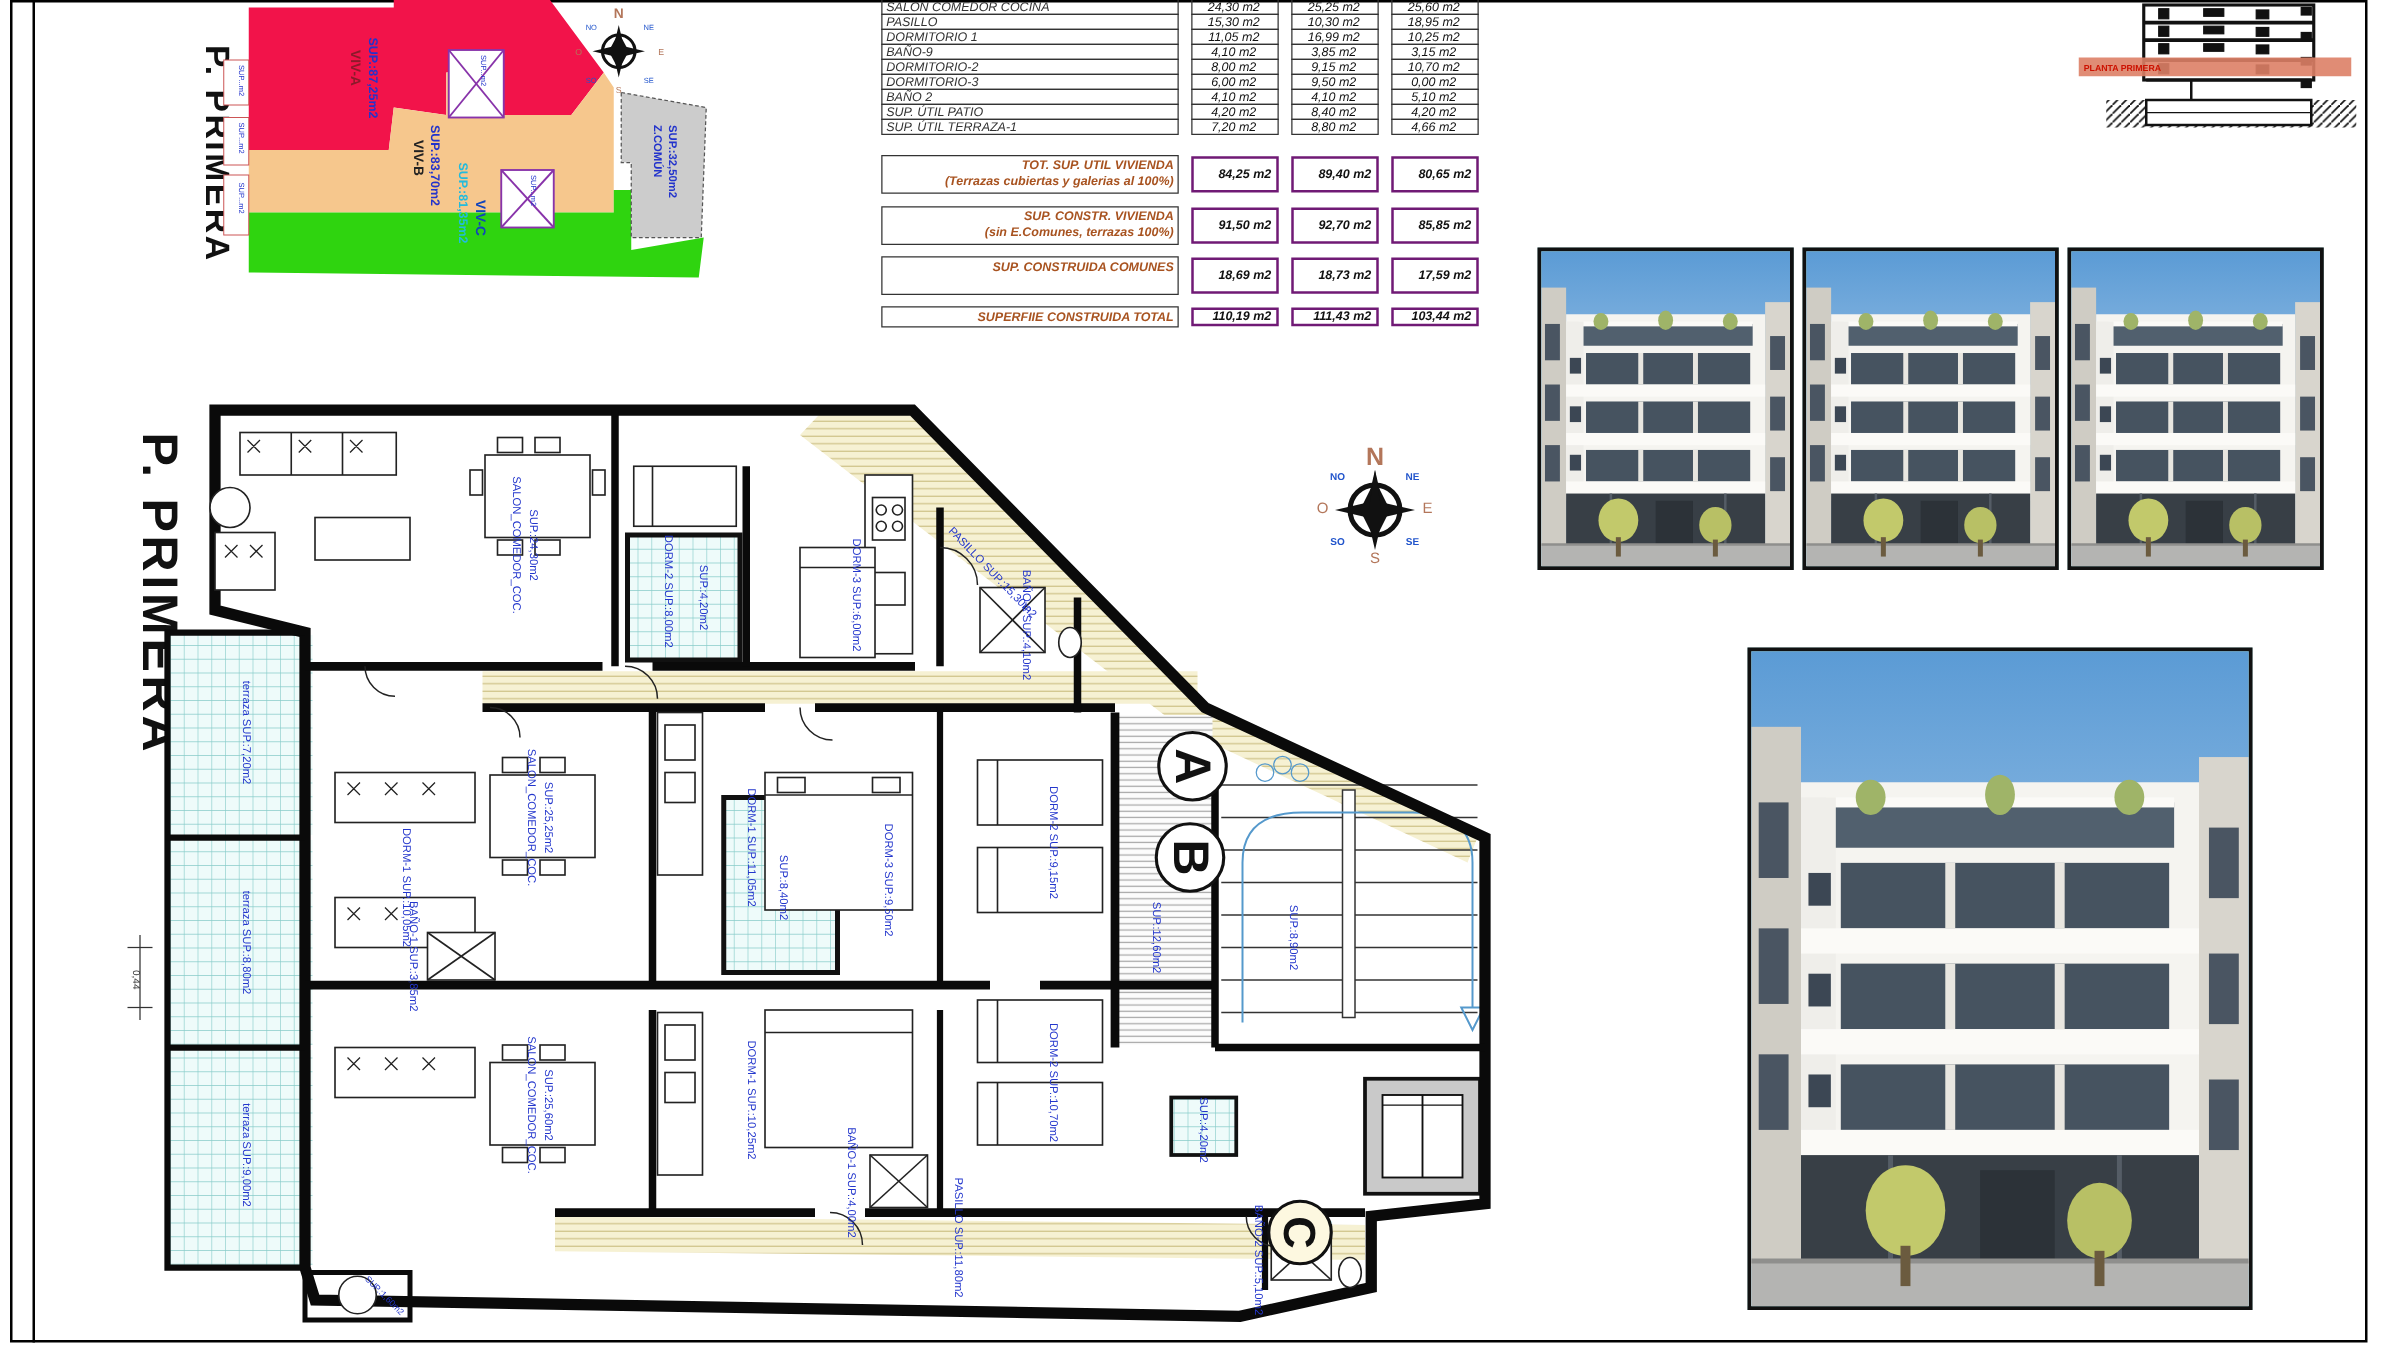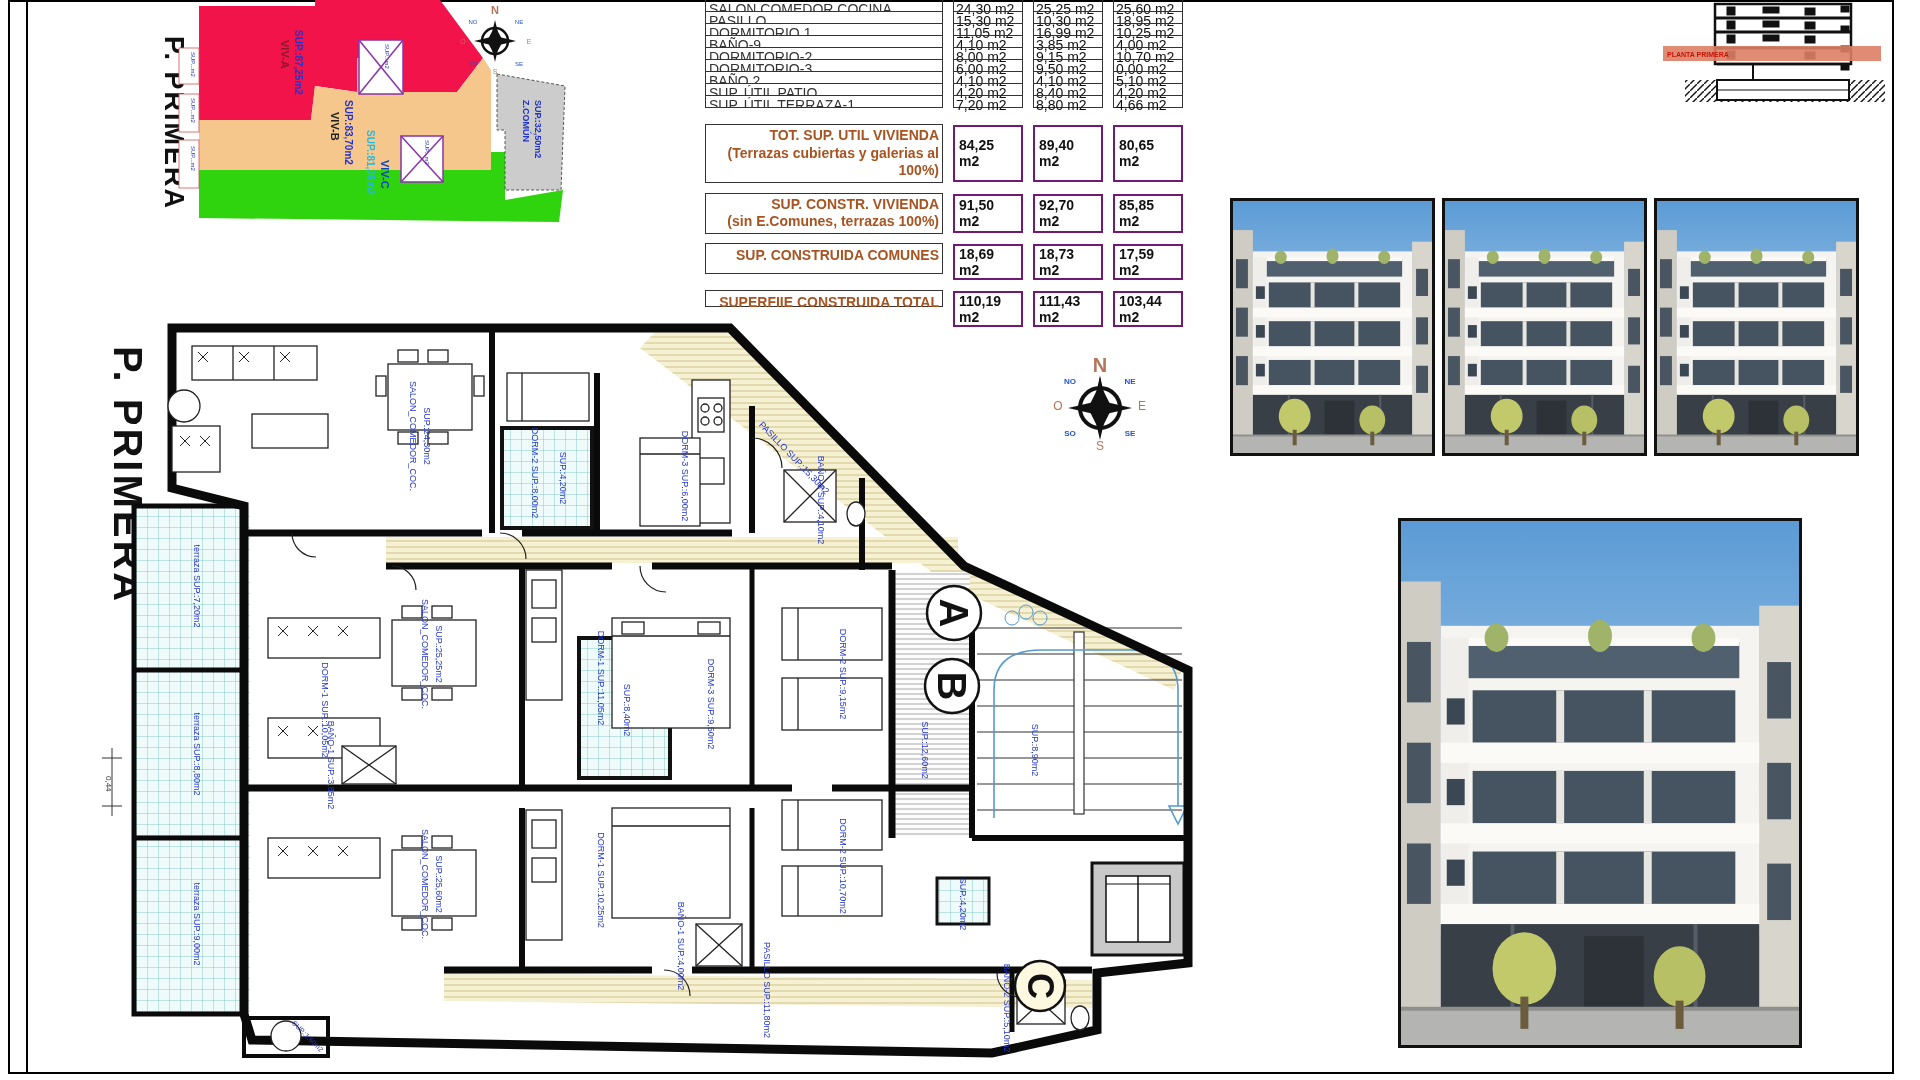--- a/index.html
+++ b/index.html
@@ -3,25 +3,25 @@
 <meta charset="utf-8">
 <style>
   html,body{margin:0;padding:0;background:#e8e8e8;}
   *{box-sizing:border-box;}
   .sheet{position:relative;width:1920px;height:1080px;background:#ffffff;overflow:hidden;
          font-family:"Liberation Sans",sans-serif;}
   .frame{position:absolute;left:8px;top:0px;right:26px;bottom:6px;border:2px solid #000;}
   .frame-inner-line{position:absolute;left:26px;top:0;bottom:6px;width:2px;background:#000;}
 
   
-  .area-table{position:absolute;left:705px;top:0px;width:460px;font-size:14px;color:#222;}
+  .area-table{position:absolute;left:705px;top:0px;width:460px;font-size:10px;color:#222;font-style:italic;}
   .trow{display:grid;grid-template-columns:238px 10px 70px 10px 70px 10px 70px;margin-top:-1px;}
   .tl{border:1px solid #333;padding:1px 3px 0 3px;height:13px;white-space:nowrap;overflow:hidden;
       color:#333;}
-  .tv{border:1px solid #333;padding:1px 4px 0 2px;height:13px;text-align:left;color:#111;}
+  .tv{border:1px solid #333;padding:1px 4px 0 2px;height:13px;text-align:center;color:#111;}
   .sumrow{display:grid;grid-template-columns:238px 10px 70px 10px 70px 10px 70px;margin-top:6px;align-items:stretch;}
   .sum-label{border:1px solid #333;padding:2px 3px;color:#a85320;font-weight:bold;line-height:1.25;text-align:right;}
   .sum-label .note{font-weight:bold;display:block;}
   .sum-val{border:2px solid #701a75;margin:1px 0;display:flex;align-items:center;justify-content:flex-end;
            padding:0 4px;color:#111;font-weight:bold;}
   .sum-small .sum-label,.sum-small .sum-val{font-weight:bold;}
 
   .photo-strip{position:absolute;left:1230px;top:198px;display:flex;gap:7px;}
   .photo{width:205px;height:258px;border:3px solid #111;background:#9cc;}
   .big-render{position:absolute;left:1398px;top:518px;width:404px;height:530px;border:3px solid #111;background:#9cc;}
@@ -189,21 +189,21 @@
         <div></div>
       <div class="tv">10,25 m2</div>
     </div>
     <div class="trow">
       <div class="tl">BAÑO-9</div>
         <div></div>
       <div class="tv">4,10 m2</div>
         <div></div>
       <div class="tv">3,85 m2</div>
         <div></div>
-      <div class="tv">4,00 m2</div>
+      <div class="tv">3,15 m2</div>
     </div>
     <div class="trow">
       <div class="tl">DORMITORIO-2</div>
         <div></div>
       <div class="tv">8,00 m2</div>
         <div></div>
       <div class="tv">9,15 m2</div>
         <div></div>
       <div class="tv">10,70 m2</div>
     </div>

